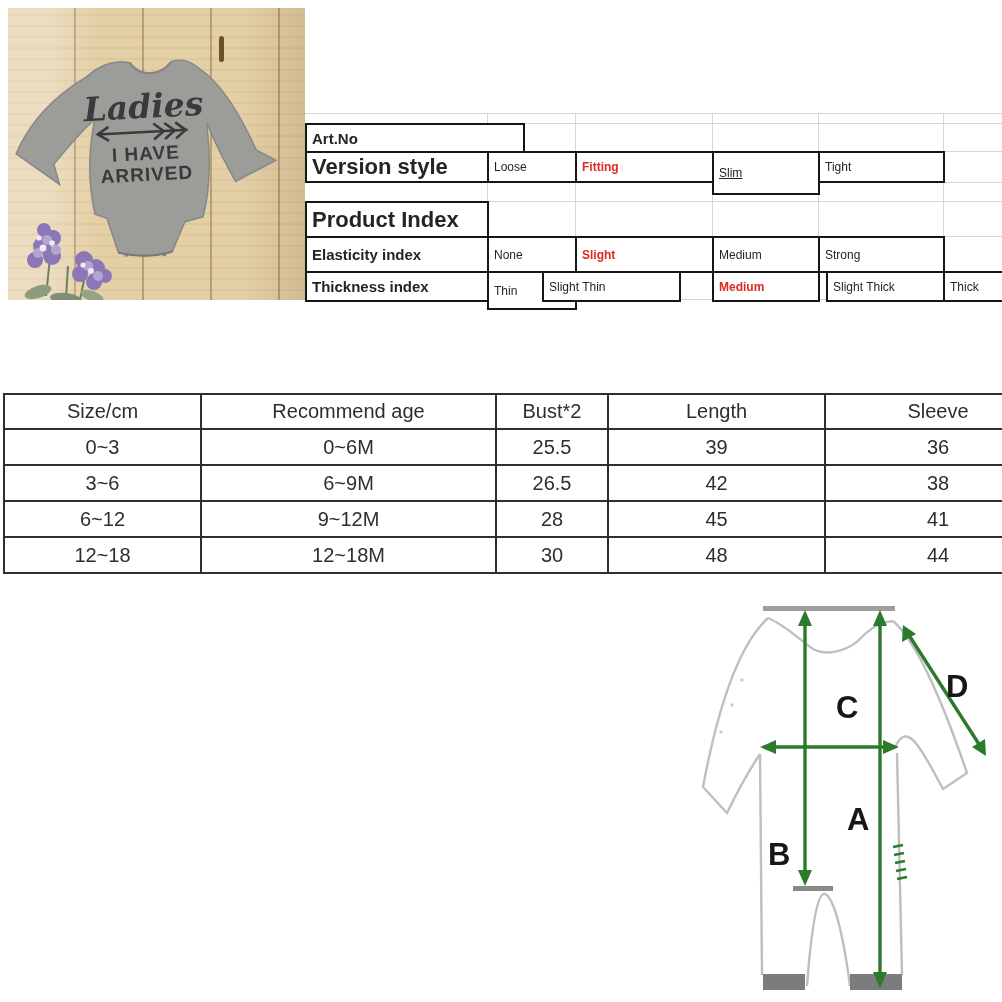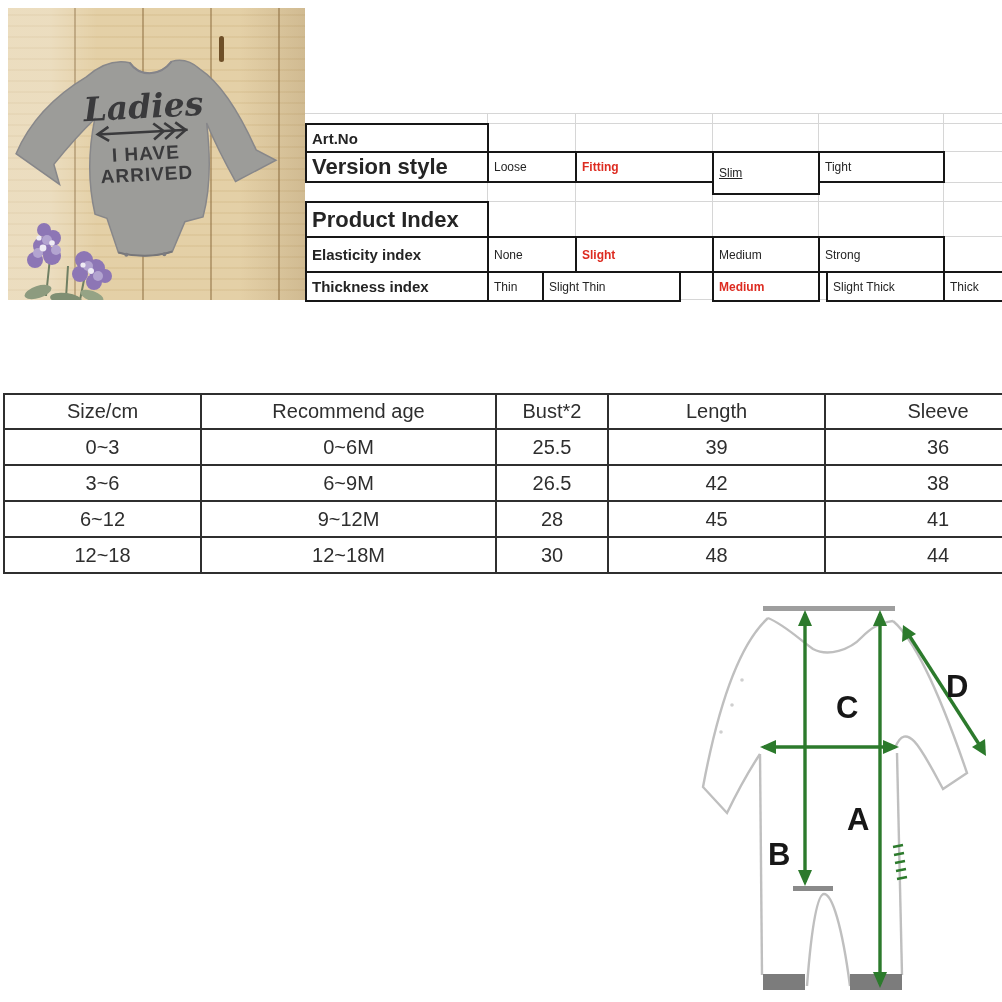--- a/index.html
+++ b/index.html
@@ -127,38 +127,38 @@
           <circle cx="31" cy="230" r="2.6"></circle>
         <circle cx="83" cy="263" r="3"></circle>
           <circle cx="75" cy="257" r="2.6"></circle>
       </g>
     </g>
   </svg>
 </div>
 
 <div class="faint-grid"></div>
 
-<div class="cell lbl-sm" style="left:305px;top:123px;width:184px;height:30px;">Art.No</div>
+<div class="cell lbl-sm" style="left:305px;top:123px;width:220px;height:30px;">Art.No</div>
 
 <div class="cell lbl-big" style="left:305px;top:151px;width:184px;height:32px;">Version style</div>
 <div class="cell" style="left:487px;top:151px;width:90px;height:32px;">Loose</div>
 <div class="cell red" style="left:575px;top:151px;width:139px;height:32px;">Fitting</div>
 <div class="cell" style="left:712px;top:151px;width:108px;height:44px;text-decoration:underline;">Slim</div>
 <div class="cell" style="left:818px;top:151px;width:127px;height:32px;">Tight</div>
 
 <div class="cell lbl-big" style="left:305px;top:201px;width:184px;height:37px;">Product Index</div>
 
 <div class="cell lbl-sm" style="left:305px;top:236px;width:184px;height:37px;">Elasticity index</div>
 <div class="cell" style="left:487px;top:236px;width:90px;height:37px;">None</div>
 <div class="cell red" style="left:575px;top:236px;width:139px;height:37px;">Slight</div>
 <div class="cell" style="left:712px;top:236px;width:108px;height:37px;">Medium</div>
 <div class="cell" style="left:818px;top:236px;width:127px;height:37px;">Strong</div>
 
 <div class="cell lbl-sm" style="left:305px;top:271px;width:184px;height:31px;">Thickness index</div>
-<div class="cell" style="left:487px;top:271px;width:90px;height:31px;">Thin</div>
+<div class="cell" style="left:487px;top:271px;width:90px;height:39px;">Thin</div>
 <div class="cell" style="left:542px;top:271px;width:139px;height:31px;">Slight Thin</div>
 <div class="cell red" style="left:712px;top:271px;width:108px;height:31px;">Medium</div>
 <div class="cell" style="left:818px;top:271px;width:127px;height:31px;margin-left:8px;">Slight Thick</div>
 <div class="cell" style="left:943px;top:271px;width:67px;height:31px;">Thick</div>
 
 <div class="size-table-wrap">
   <table class="size">
     <colgroup>
       <col style="width:197px">
         <col style="width:295px">

